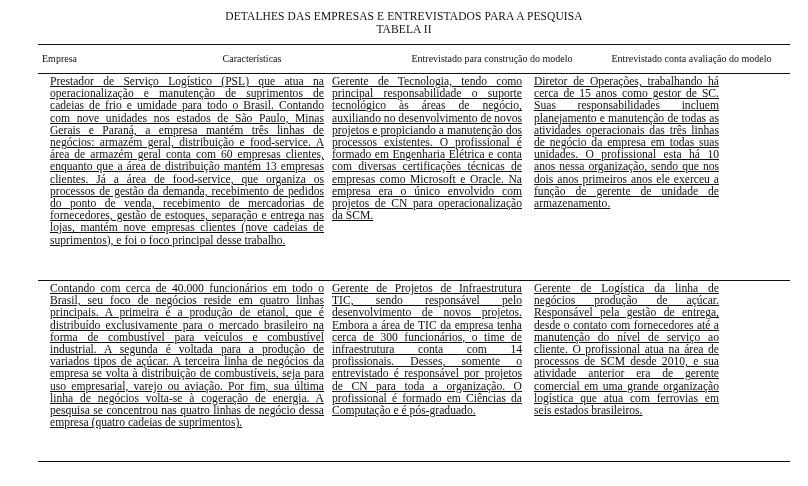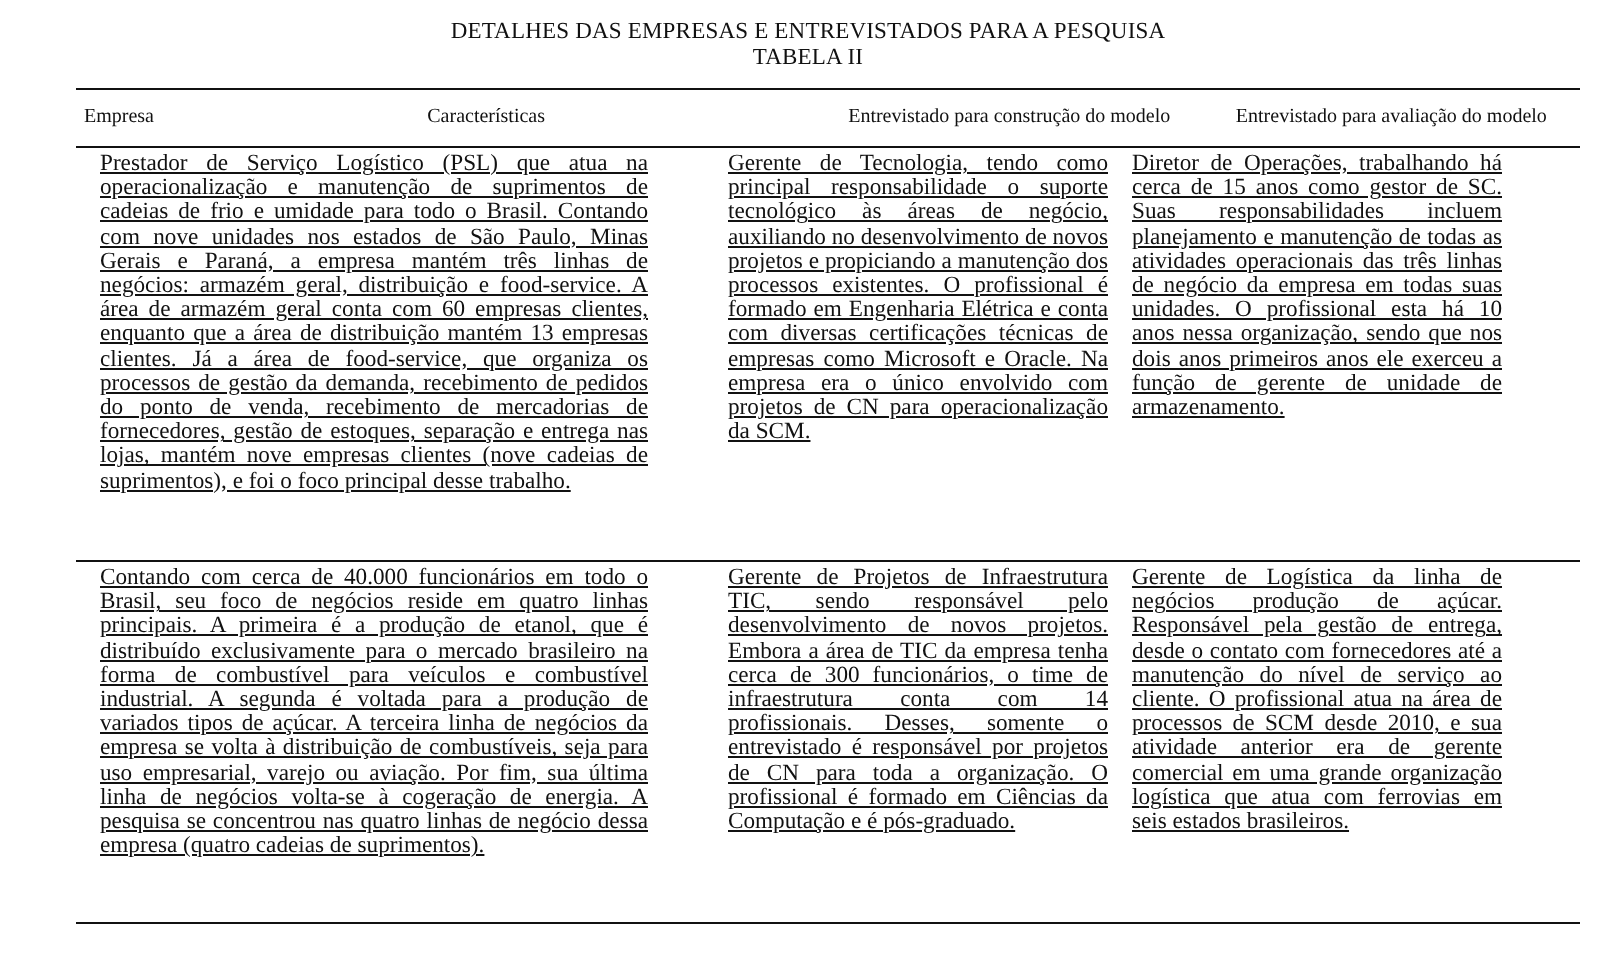--- a/index.html
+++ b/index.html
@@ -19,21 +19,21 @@
     }
     .hdr {
       display: flex; height: 28px; border-bottom: 1.3px solid #111;
       align-items: center; font-size: 10px; line-height: 12px;
     }
     .hdr .c { text-align: center; }
     .row { display: flex; border-bottom: 1.3px solid #111; }
     .row:last-child { border-bottom: none; }
     .c0 { width: 65px; padding-left: 4px; box-sizing: border-box; }
     .c1 { width: 290px; padding: 0 4px 0 12px; box-sizing: border-box; }
-    .c2 { width: 198px; padding: 0 4px 0 4px; box-sizing: border-box; margin-left: 32px; }
+    .c2 { width: 198px; padding: 0 4px 0 4px; box-sizing: border-box; }
     .c3 { width: 199px; padding: 0 6px 0 8px; box-sizing: border-box; }
     .hdr .c0 { text-align: left; padding-left: 4px; }
     .row .cell {
       font-size: 11.6px; line-height: 12.2px; text-align: justify;
       hyphens: auto; padding-top: 2px; padding-bottom: 2px; text-decoration: underline;
     }
     .row .c0 {
       display: flex; align-items: center; font-size: 11.6px;
     }
     .rowA { height: 206px; }
@@ -45,21 +45,21 @@
 <div class="caption">
   <div>DETALHES DAS EMPRESAS E ENTREVISTADOS PARA A PESQUISA</div>
   <div>TABELA II</div>
 </div>
 
 <div class="tbl">
   <div class="hdr">
     <div class="c c0">Empresa</div>
     <div class="c c1">Características</div>
     <div class="c c2">Entrevistado para construção do modelo</div>
-    <div class="c c3">Entrevistado para avaliação do modelo</div>
+    <div class="c c3">Entrevistado conta avaliação do modelo</div>
   </div>
 
   <div class="row rowA">
     <div class="cell c1" lang="pt">Prestador de Serviço Logístico (PSL) que atua na operacionalização e manutenção de suprimentos de cadeias de frio e umidade para todo o Brasil. Contando com nove unidades nos estados de São Paulo, Minas Gerais e Paraná, a empresa mantém três linhas de negócios: armazém geral, distribuição e food-service. A área de armazém geral conta com 60 empresas clientes, enquanto que a área de distribuição mantém 13 empresas clientes. Já a área de food-service, que organiza os processos de gestão da demanda, recebimento de pedidos do ponto de venda, recebimento de mercadorias de fornecedores, gestão de estoques, separação e entrega nas lojas, mantém nove empresas clientes (nove cadeias de suprimentos), e foi o foco principal desse trabalho.</div>
     <div class="cell c2" lang="pt">Gerente de Tecnologia, tendo como principal responsabilidade o suporte tecnológico às áreas de negócio, auxiliando no desenvolvimento de novos projetos e propiciando a manutenção dos processos existentes. O profissional é formado em Engenharia Elétrica e conta com diversas certificações técnicas de empresas como Microsoft e Oracle. Na empresa era o único envolvido com projetos de CN para operacionalização da SCM.</div>
     <div class="cell c3" lang="pt">Diretor de Operações, trabalhando há cerca de 15 anos como gestor de SC. Suas responsabilidades incluem planejamento e manutenção de todas as atividades operacionais das três linhas de negócio da empresa em todas suas unidades. O profissional esta há 10 anos nessa organização, sendo que nos dois anos primeiros anos ele exerceu a função de gerente de unidade de armazenamento.</div>
   </div>
 
   <div class="row rowB">
     <div class="cell c1" lang="pt">Contando com cerca de 40.000 funcionários em todo o Brasil, seu foco de negócios reside em quatro linhas principais. A primeira é a produção de etanol, que é distribuído exclusivamente para o mercado brasileiro na forma de combustível para veículos e combustível industrial. A segunda é voltada para a produção de variados tipos de açúcar. A terceira linha de negócios da empresa se volta à distribuição de combustíveis, seja para uso empresarial, varejo ou aviação. Por fim, sua última linha de negócios volta-se à cogeração de energia. A pesquisa se concentrou nas quatro linhas de negócio dessa empresa (quatro cadeias de suprimentos).</div>

